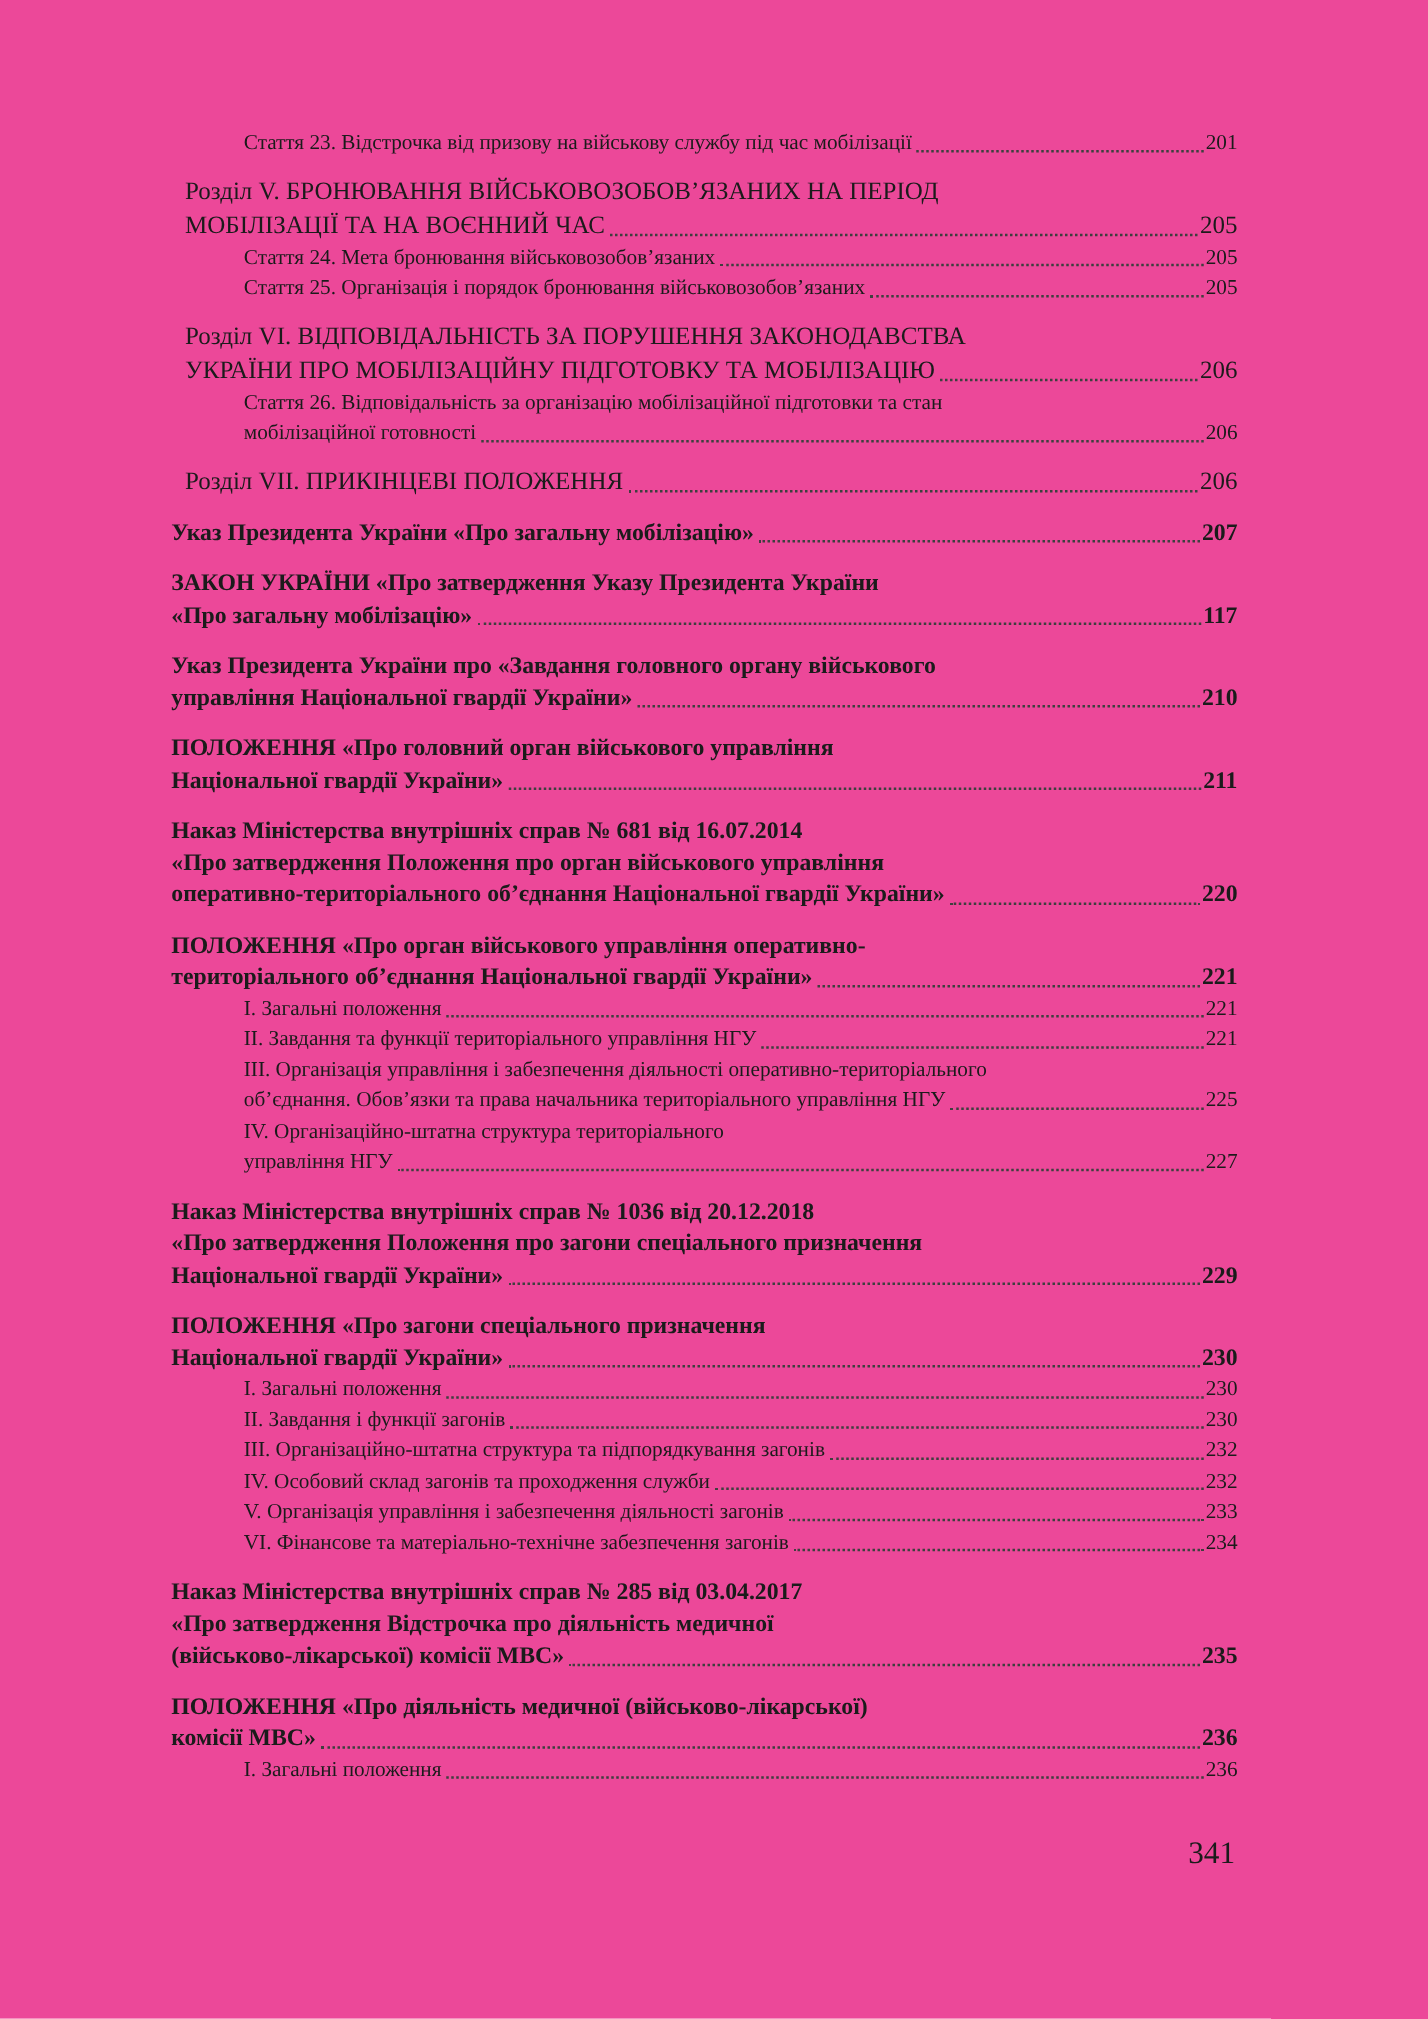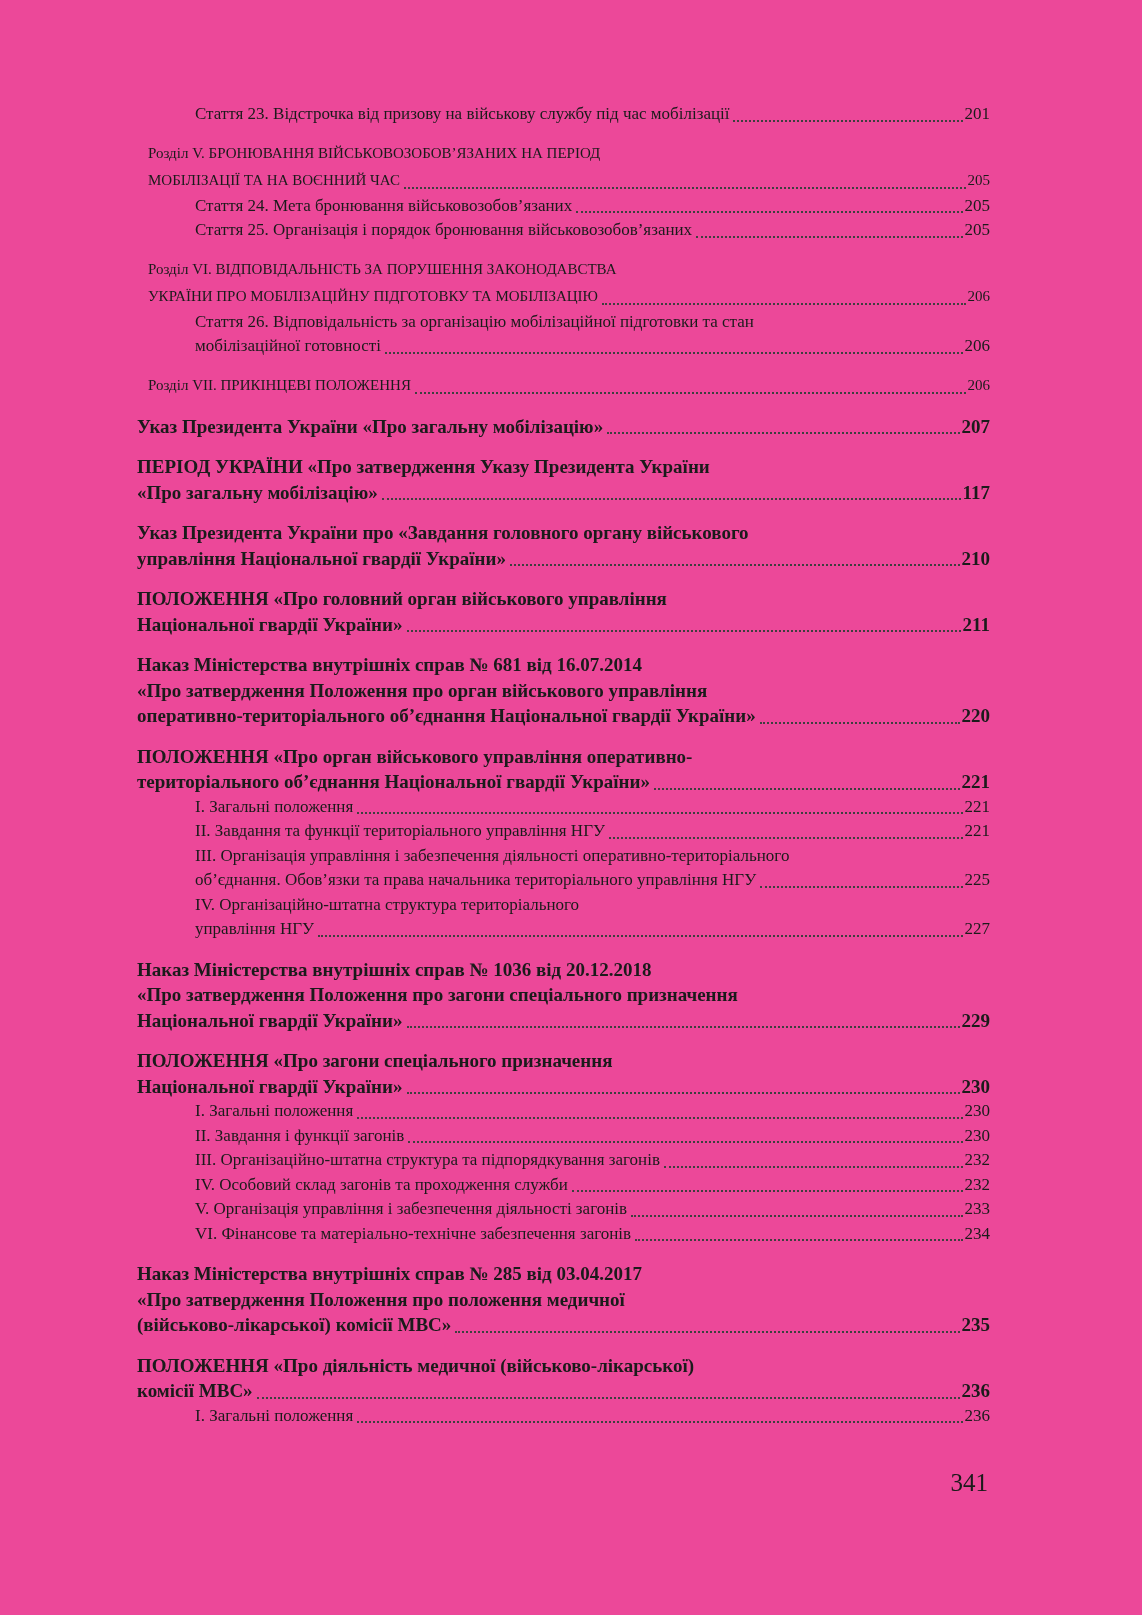--- a/index.html
+++ b/index.html
@@ -22,21 +22,21 @@
     top: 102px;
     width: 853px;
   }
   .entry { margin: 0; }
   .entry.article, .entry.sub {
     font-size: 17px;
     line-height: 24.5px;
     padding-left: 58px;
   }
   .entry.section {
-    font-size: 15px;
+    font-size: 20px;
     line-height: 27px;
     padding-left: 11px;
     margin-top: 13px;
   }
   .entry.major {
     font-size: 19px;
     line-height: 25.5px;
     font-weight: bold;
     margin-top: 15px;
   }
@@ -122,21 +122,21 @@
         </div>
       </div>
       <div class="entry major">
         <div class="line last">
           <span class="txt">Указ Президента України «Про загальну мобілізацію»</span>
           <span class="leader"></span>
           <span class="pg">207</span>
         </div>
       </div>
       <div class="entry major">
-        <div class="line"><span class="txt">ПЕРІОД УКРАЇНИ «Про затвердження Указу Президента України</span></div>
+        <div class="line"><span class="txt">ЗАКОН УКРАЇНИ «Про затвердження Указу Президента України</span></div>
         <div class="line last">
           <span class="txt">«Про загальну мобілізацію»</span>
           <span class="leader"></span>
           <span class="pg">117</span>
         </div>
       </div>
       <div class="entry major">
         <div class="line"><span class="txt">Указ Президента України про «Завдання головного органу військового</span></div>
         <div class="line last">
           <span class="txt">управління Національної гвардії України»</span>
@@ -253,21 +253,21 @@
       </div>
       <div class="entry sub">
         <div class="line last">
           <span class="txt">VI. Фінансове та матеріально-технічне забезпечення загонів</span>
           <span class="leader"></span>
           <span class="pg">234</span>
         </div>
       </div>
       <div class="entry major">
         <div class="line"><span class="txt">Наказ Міністерства внутрішніх справ № 285 від 03.04.2017</span></div>
-        <div class="line"><span class="txt">«Про затвердження Положення про положення медичної</span></div>
+        <div class="line"><span class="txt">«Про затвердження Відстрочка про діяльність медичної</span></div>
         <div class="line last">
           <span class="txt">(військово-лікарської) комісії МВС»</span>
           <span class="leader"></span>
           <span class="pg">235</span>
         </div>
       </div>
       <div class="entry major">
         <div class="line"><span class="txt">ПОЛОЖЕННЯ «Про діяльність медичної (військово-лікарської)</span></div>
         <div class="line last">
           <span class="txt">комісії МВС»</span>

